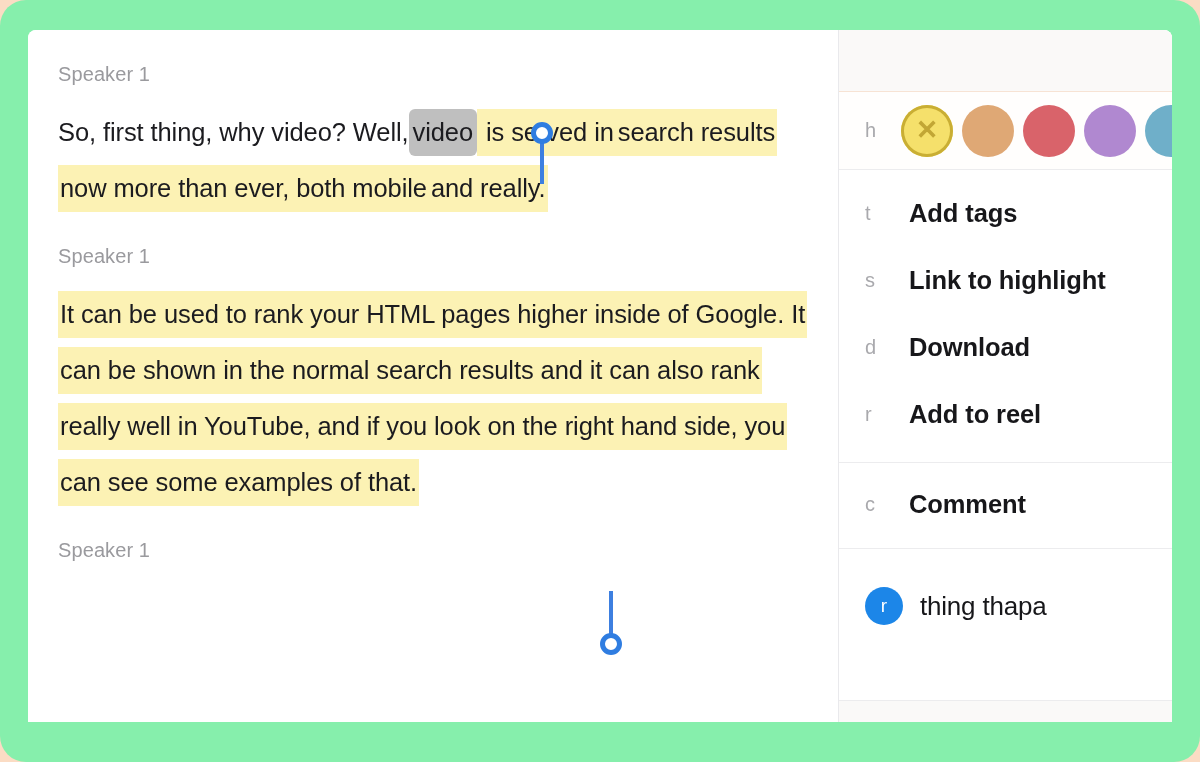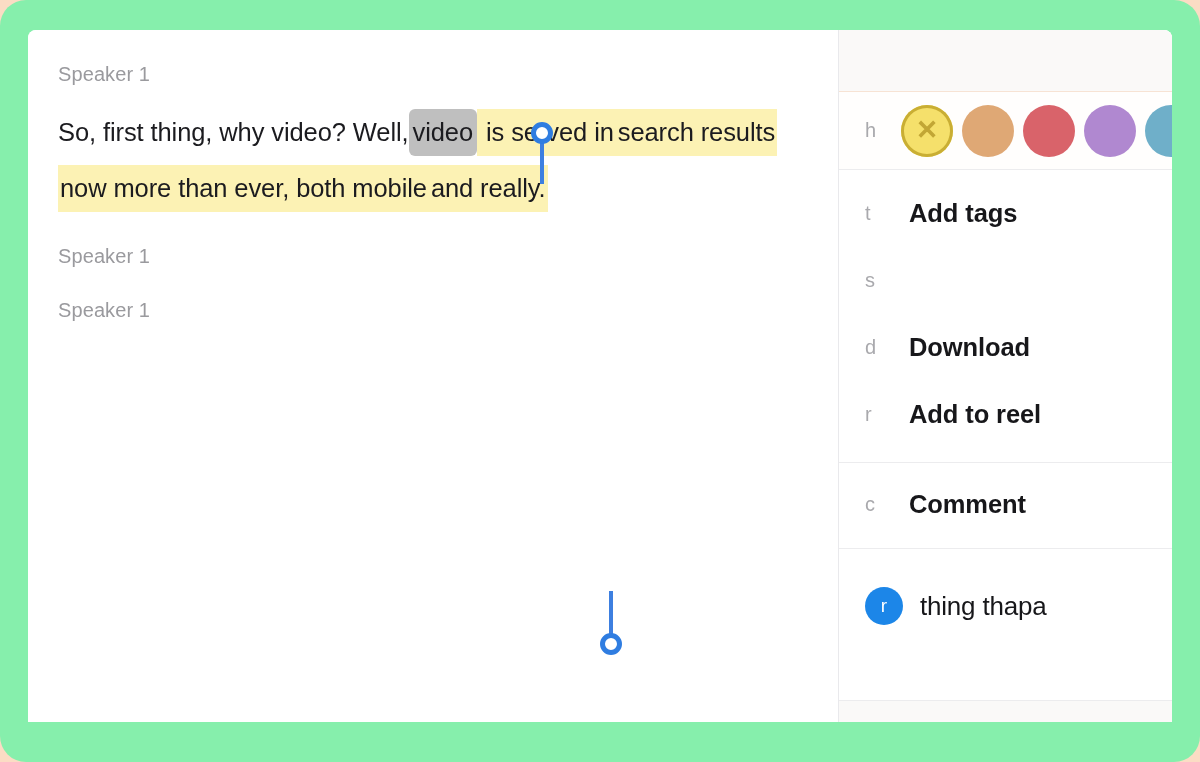--- a/index.html
+++ b/index.html
@@ -245,20 +245,23 @@
       </div>
 
       <div id="utterance-1" class="utterance">
         <span>So, first thing, why video? Well,</span><span class="word-chip">video</span><span class="hl"> is served in</span><span class="hl">search results now more than ever, both mobile</span><span class="hl">and really.</span>
       </div>
 
       <div id="speaker-block-2">
         <div class="speaker-label">Speaker 1</div>
       </div>
 
+      <div id="utterance-2" class="utterance">
+        <span class="hl">It can be used to rank your HTML pages higher inside of Google. It can be shown in the normal search results and it can also rank really well in YouTube, and if you look on the right hand side, you can see some examples of that.</span>
+      </div>
 
       <div id="speaker-block-3">
         <div class="speaker-label">Speaker 1</div>
       </div>
 
       <div id="selection-handle-start" class="sel-handle">
         <div class="stem"></div>
         <div class="ring"></div>
       </div>
 
@@ -287,20 +290,21 @@
 
       <div class="menu-group" id="menu-group-main">
 
         <div class="menu-item">
           <span class="shortcut">t</span>
           <span class="label">Add tags</span>
         </div>
 
         <div class="menu-item">
           <span class="shortcut">s</span>
+          <span class="label">Link to highlight</span>
         </div>
 
         <div class="menu-item">
           <span class="shortcut">d</span>
           <span class="label">Download</span>
         </div>
 
         <div class="menu-item">
           <span class="shortcut">r</span>
           <span class="label">Add to reel</span>

